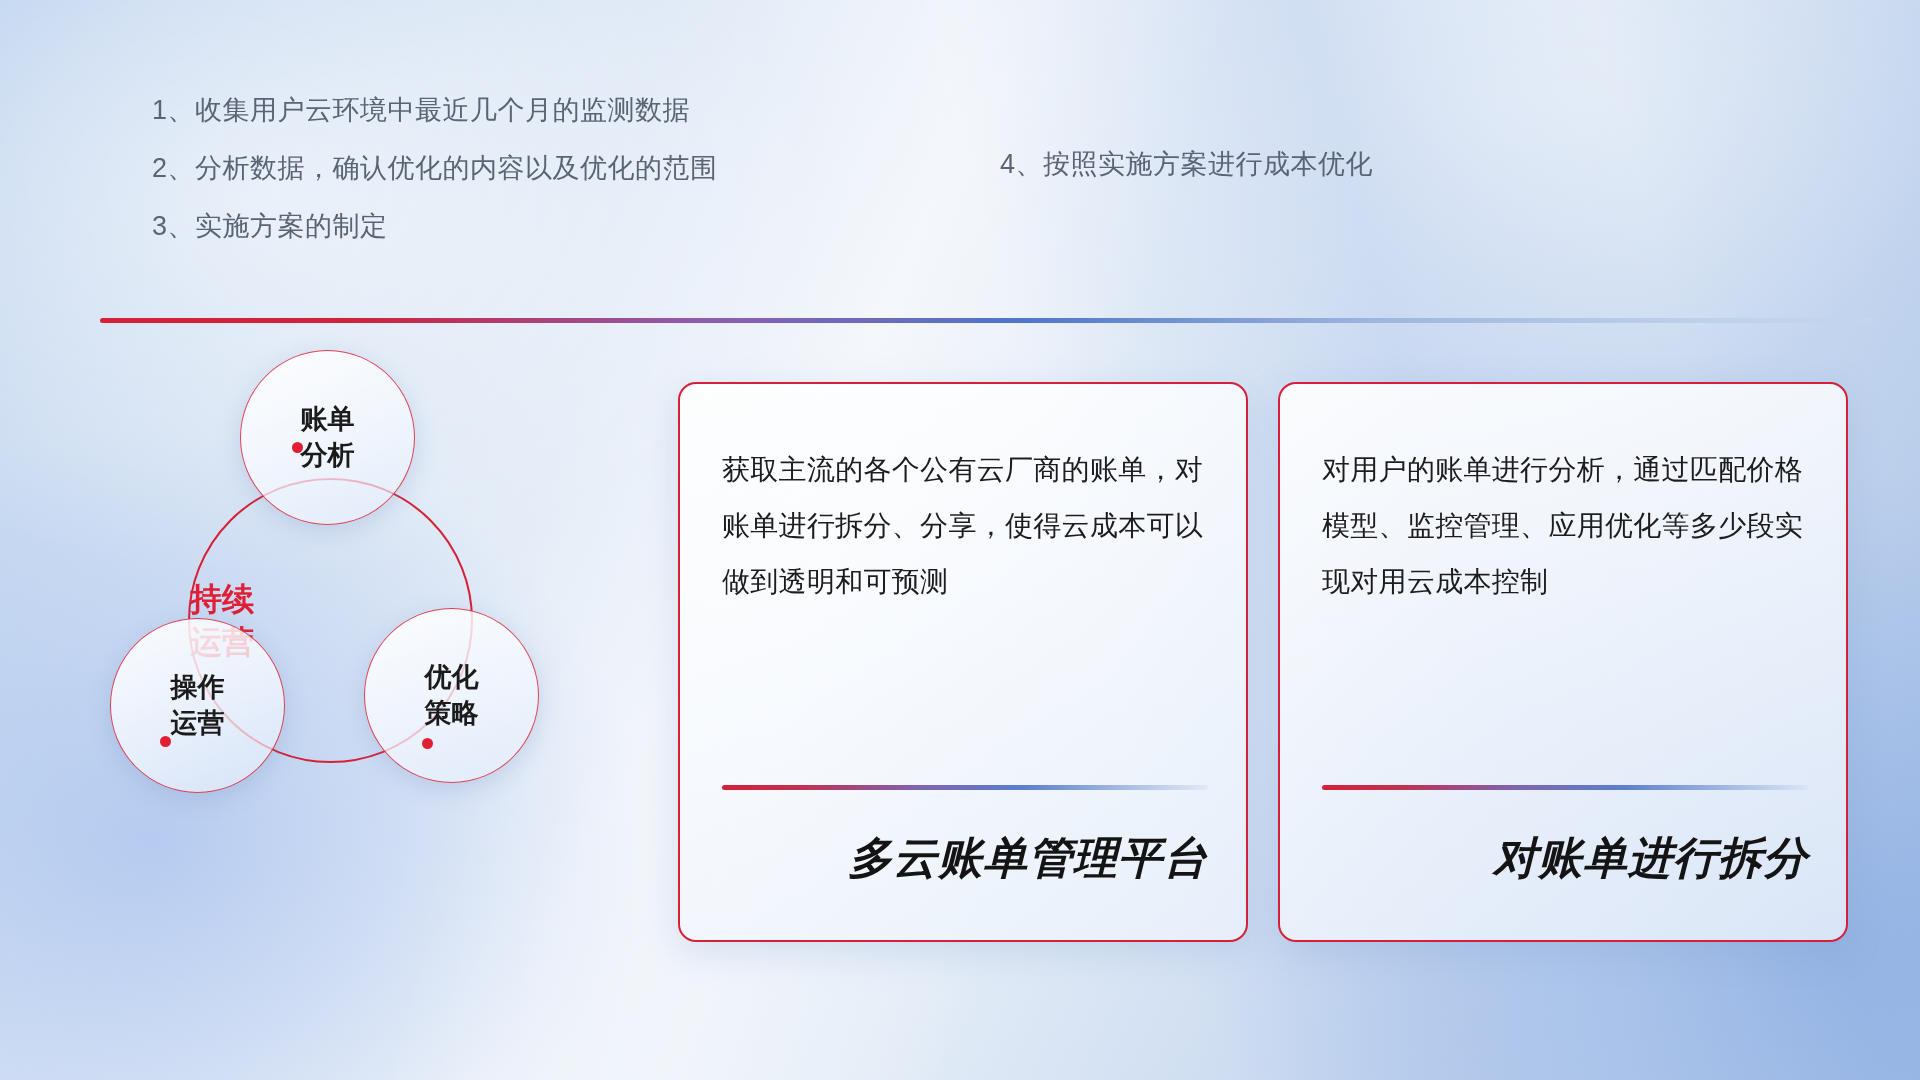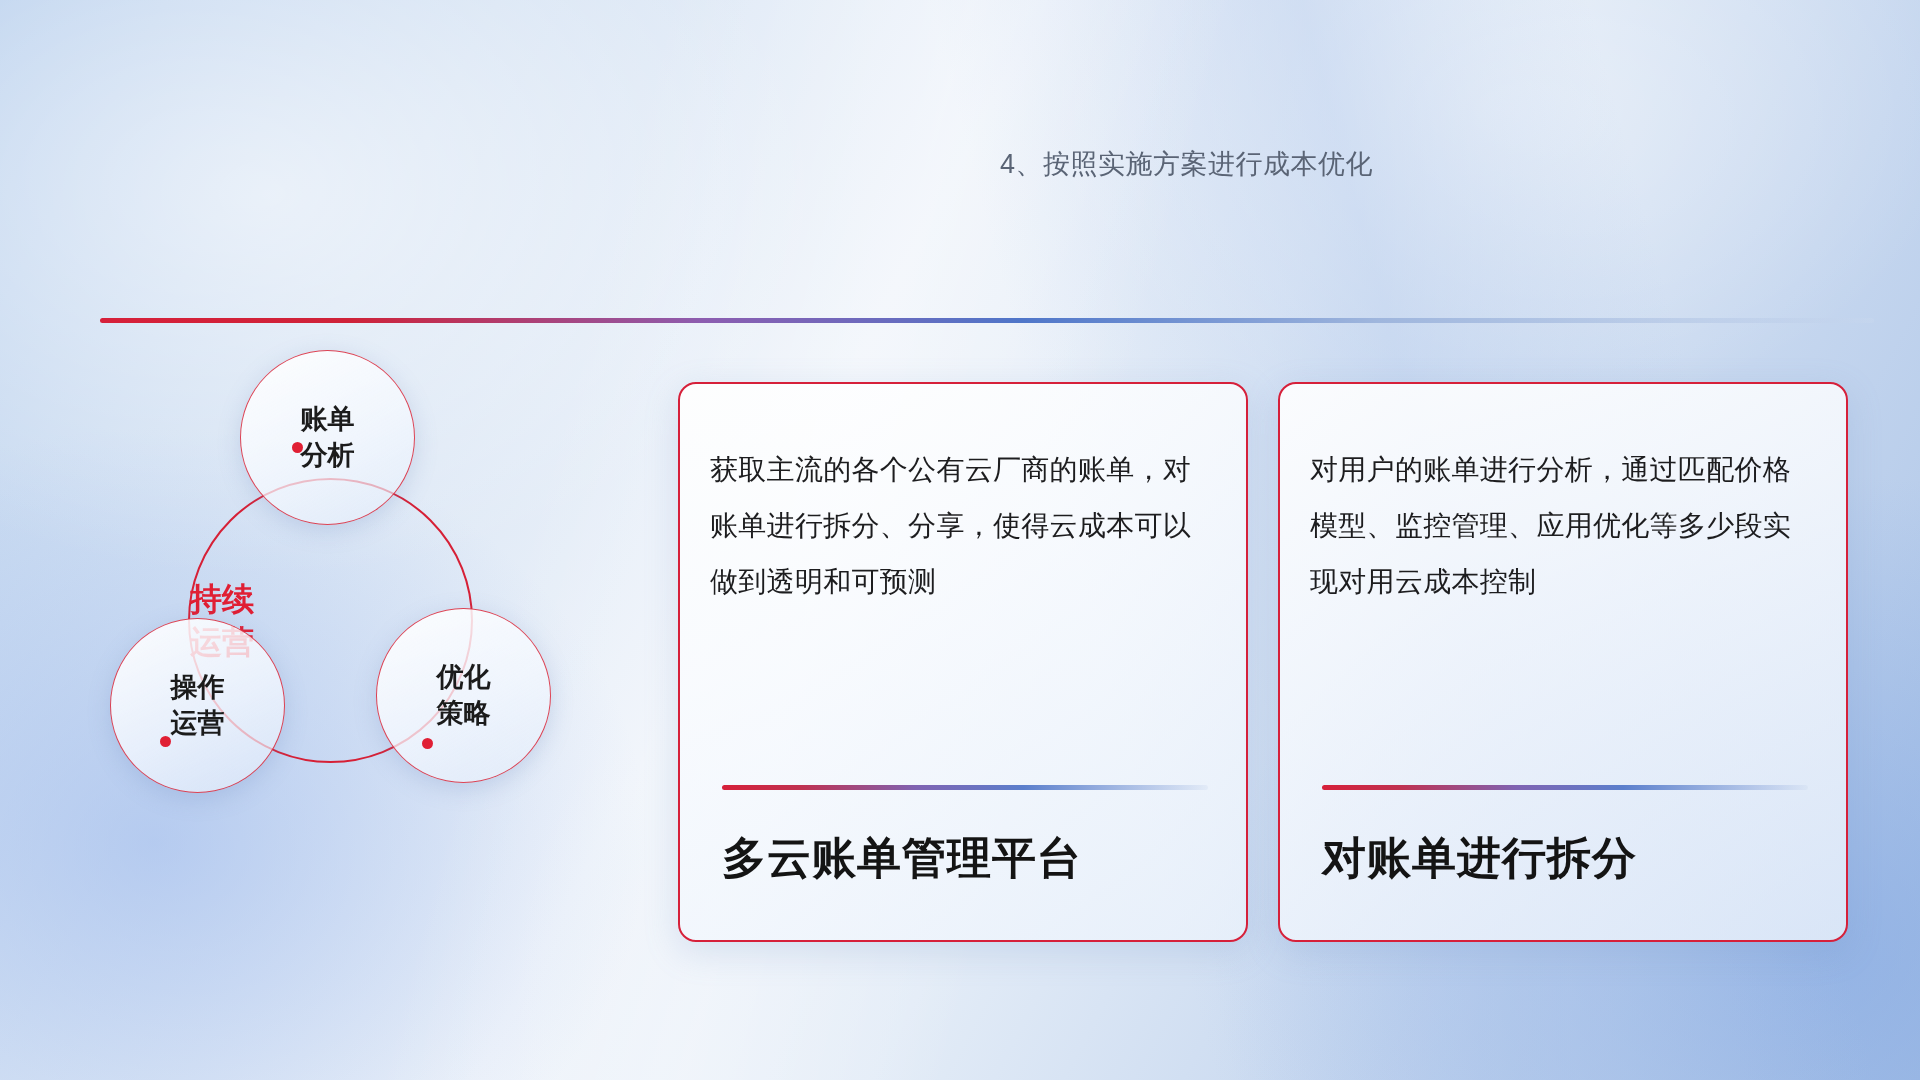--- a/index.html
+++ b/index.html
@@ -56,21 +56,21 @@
     text-align:center;
     color:#1b1b1b;
     font-weight:bold;
     font-size:27px;
     line-height:1.32;
     box-shadow:0 6px 22px rgba(110,140,190,0.25);
     font-family:Liberation Serif, serif;
   }
   #c-bill { left:140px; top:0px;   width:175px; height:175px; }
   #c-ops  { left:10px;  top:268px; width:175px; height:175px; }
-  #c-opt  { left:276px; top:258px; width:175px; height:175px; }
+  #c-opt  { left:264px; top:258px; width:175px; height:175px; }
   #c-center {
     position:absolute; left:88px; top:128px; width:285px; height:285px;
     border-radius:50%;
     border:2px solid #d62036;
     display:flex; align-items:center; 
     text-align:center;
   }
   #c-center span {
     color:#e01f34; font-weight:bold; font-size:32px; line-height:1.34;
   }
@@ -82,46 +82,51 @@
   #dot-bl  { left:60px;  top:386px; }
   #dot-br  { left:322px; top:388px; }
 
   
   .card {
     position:absolute; top:382px; width:570px; height:560px;
     border:2px solid #d6203a;
     border-radius:18px;
     background:linear-gradient(160deg, rgba(255,255,255,0.90) 0%, rgba(250,252,255,0.80) 40%, rgba(236,243,252,0.78) 100%);
     box-shadow:0 10px 34px rgba(120,150,200,0.22);
-    padding:58px 42px 0 30px;
+    padding:58px 42px 0 42px;
   }
   #card-1 { left:678px; }
   #card-2 { left:1278px; }
   .card .body {
     font-size:28px;
     line-height:2.0;
     color:#1d1d1f;
     letter-spacing:0.3px;
   }
   .card .rule {
     position:absolute; left:42px; bottom:150px; width:486px; height:5px;
     background:linear-gradient(90deg,#d6203a 0%, #c03150 16%, #7f63b2 40%, #5b7fcc 62%, rgba(200,214,236,0.25) 100%);
     border-radius:3px;
   }
   .card .title {
     position:absolute; left:42px; bottom:52px; width:486px;
-    text-align:left;
-    font-size:44px; font-weight:bold; color:#141414; letter-spacing:1px;
+    text-align:right;
+    font-size:44px; font-weight:bold; color:#141414; letter-spacing:1px;font-style:italic;
   }
 </style>
 </head>
 <body>
 
 <div id="stage">
 
+  <div class="list" id="list-left">
+    <div class="row">1、收集用户云环境中最近几个月的监测数据</div>
+    <div class="row">2、分析数据，确认优化的内容以及优化的范围</div>
+    <div class="row">3、实施方案的制定</div>
+  </div>
 
   <div class="list" id="list-right">
     <div class="row">4、按照实施方案进行成本优化</div>
   </div>
 
   <div id="divider"></div>
 
   <div id="venn">
 
     <div id="c-center">

